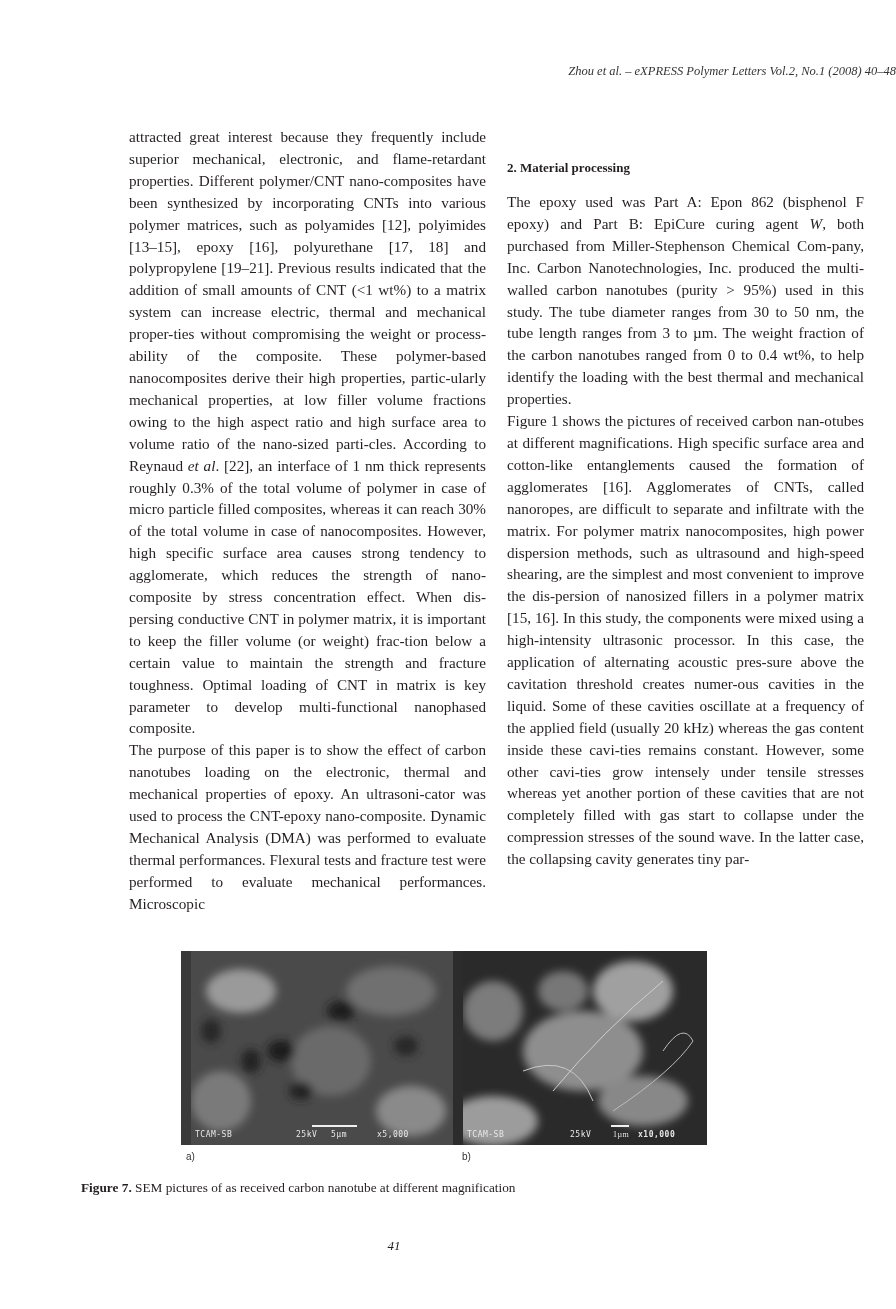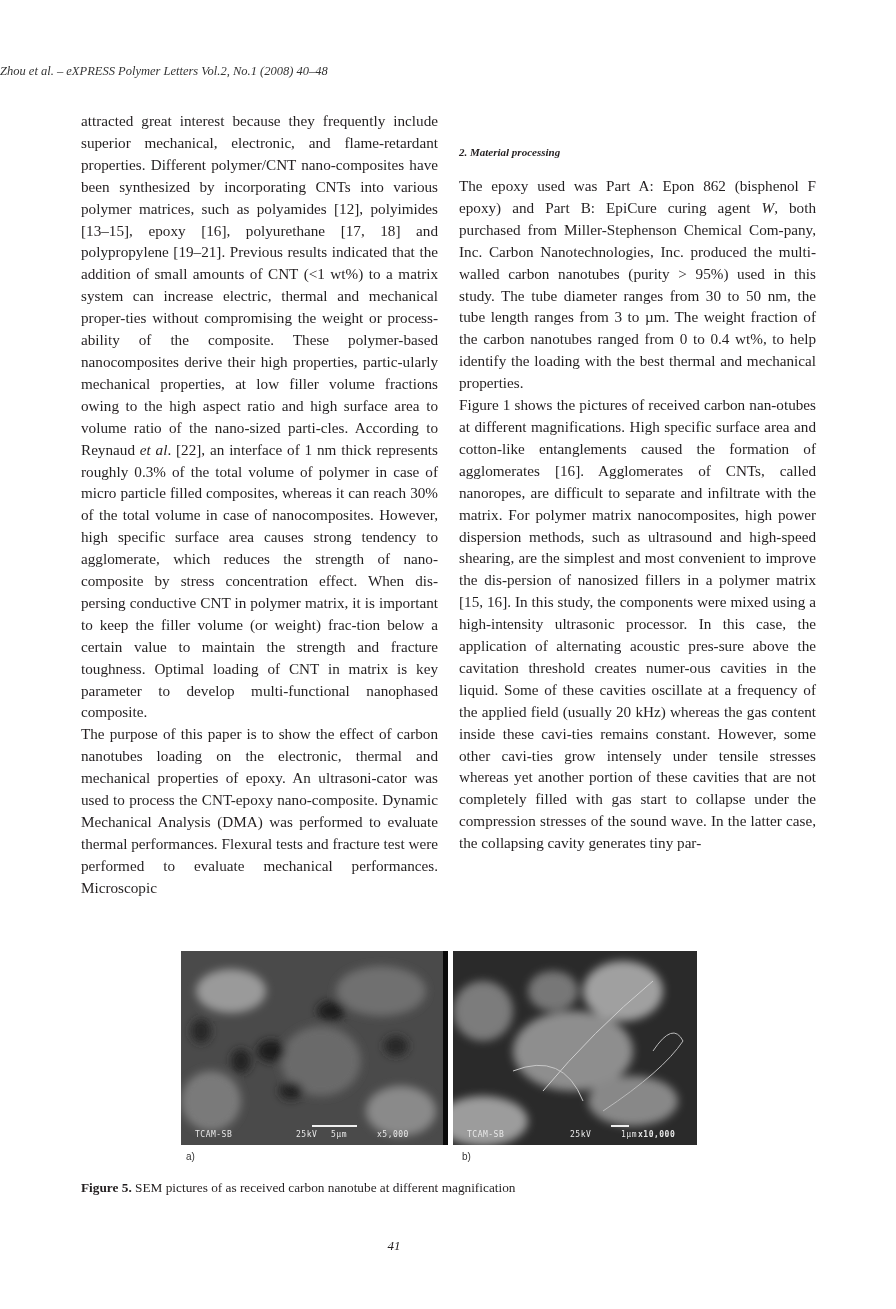--- a/index.html
+++ b/index.html
@@ -1,27 +1,27 @@
 <!DOCTYPE html>
 <html><head>
 <meta charset="utf-8">
 <style>
   html, body { margin: 0; padding: 0; background: #ffffff; }
   body { width: 896px; height: 1309px; position: relative; overflow: hidden;
          font-family: "Liberation Serif", serif; color: #231f20; }
-  .running-head { position: absolute; top: 64px; left: 0; width: 896px; text-align: left;
+  .running-head { position: absolute; top: 64px; left: 0; width: 896px; text-align: right;
                   font-style: italic; font-size: 12.5px; color: #333; }
-  .col { position: absolute; top: 110px; width: 357px; font-size: 15.2px; line-height: 21.9px;
-         text-align: justify; hyphens: manual; }
+  .col { position: absolute; top: 126px; width: 357px; font-size: 15.2px; line-height: 21.9px;
+         text-align: justify; hyphens: manual; margin-left: 48px; }
   .col p { margin: 0; }
   .col-left { left: 81px; }
   .col-right { left: 459px; }
-  .section-heading { font-weight: bold; font-size: 11px; margin: 31px 0 12px 0; line-height: 22px; font-style: italic; }
+  .section-heading { font-weight: bold; font-size: 13px; margin: 31px 0 12px 0; line-height: 22px; }
   .figure { position: absolute; top: 951px; left: 181px; width: 536px; height: 220px; }
-  .sem { position: absolute; top: 0; height: 194px; background: #3a3a3a; overflow: hidden; }
+  .sem { position: absolute; top: 0; height: 194px; background: #3a3a3a; overflow: hidden; padding-left: 10px; }
   .sem-a { left: 0; width: 262px; border-right: 5px solid #0b0b0b; }
   .sem-b { left: 272px; width: 244px; background: #2c2c2c; }
   .sem svg { display: block; }
   .sem-label { position: absolute; bottom: 6px; font-family: "DejaVu Sans Mono", monospace;
                font-size: 8px; color: #e8e8e8; letter-spacing: 0.5px; }
   .scale-bar { position: absolute; height: 2px; background: #f0f0f0; }
   .panel-label { position: absolute; top: 200px; font-family: "Liberation Sans", sans-serif;
                  font-size: 10px; color: #333; }
   .caption { position: absolute; top: 1180px; left: 81px; font-size: 13.3px; }
   .caption b { font-weight: bold; }
@@ -89,22 +89,22 @@
         <ellipse cx="180" cy="150" rx="45" ry="25" fill="#888"></ellipse>
         <ellipse cx="100" cy="40" rx="25" ry="20" fill="#777"></ellipse>
       </g>
       <path d="M90 140 Q140 80 200 30" stroke="#cfcfcf" stroke-width="1" fill="none"></path>
       <path d="M150 160 Q210 120 230 90 Q220 70 200 100" stroke="#bbb" stroke-width="1" fill="none"></path>
       <path d="M60 120 Q110 100 130 150" stroke="#c8c8c8" stroke-width="1" fill="none"></path>
     </svg>
     <div class="sem-label" style="left:14px;">TCAM-SB</div>
     <div class="sem-label" style="left:117px;">25kV</div>
     <div class="scale-bar" style="left:158px; width:18px; bottom:18px;"></div>
-    <div class="sem-label" style="left:168px;">1µm</div>
+    <div class="sem-label" style="left:160px;font-family:Liberation Serif, serif;">1µm</div>
     <div class="sem-label" style="left:185px;font-weight:bold;">x10,000</div>
   </div>
   <div class="panel-label" style="left:5px;">a)</div>
   <div class="panel-label" style="left:281px;">b)</div>
 </div>
 
-<div class="caption"><b>Figure 5.</b><span> SEM pictures of as received carbon nanotube at different magnification</span></div>
+<div class="caption"><b>Figure 7.</b><span> SEM pictures of as received carbon nanotube at different magnification</span></div>
 
 <div class="page-number">41</div>
 
 </body></html>

